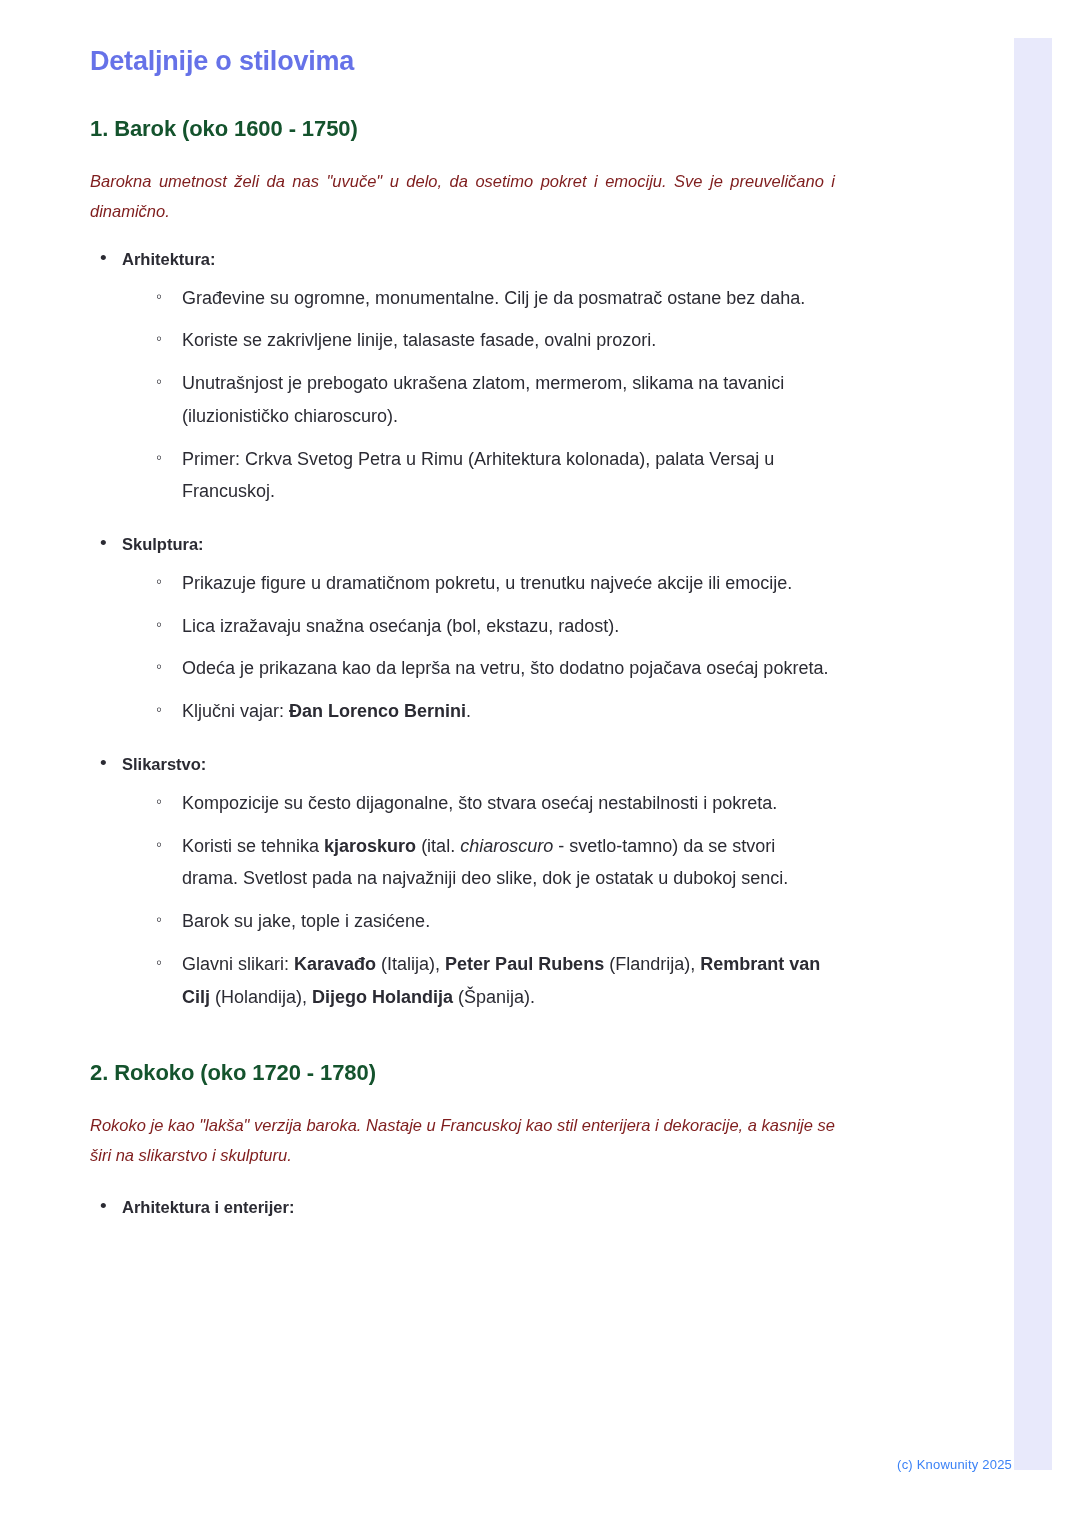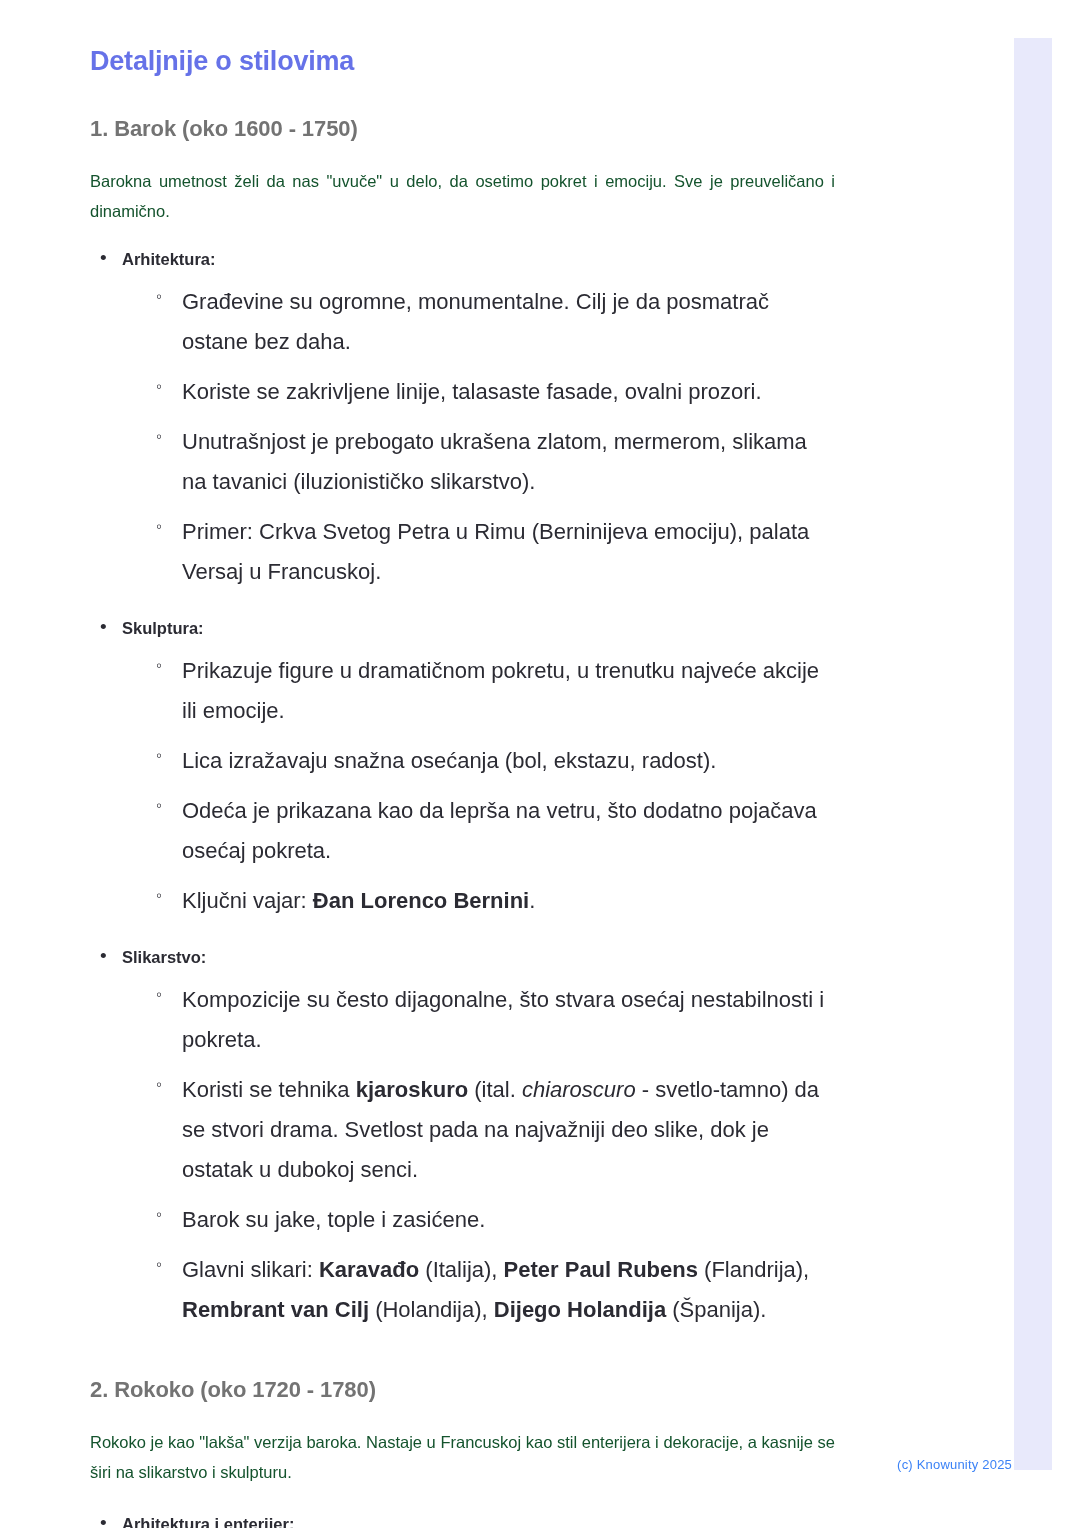--- a/index.html
+++ b/index.html
@@ -43,37 +43,38 @@
     line-height: 1.3;
     color: #6672e8;
     font-weight: bold;
     margin: 0 0 36px 0;
     letter-spacing: -0.2px;
   }
 
   h2.section-title {
     font-size: 22px;
     line-height: 1.3;
-    color: #737373;
+    color: #14532d;
     font-weight: bold;
     margin: 0 0 22px 0;
     letter-spacing: -0.1px;
   }
 
   h2.section-title.second {
     margin-top: 46px;
   }
 
   p.para {
     font-size: 16.5px;
     line-height: 1.85;
     margin: 0 0 18px 0;
-    color: #14532d;
+    color: #7f1d1d;
     text-align: justify;
     text-justify: inter-word;
+    font-style: italic;
   }
 
   ul.level1 {
     list-style: none;
     margin: 0 0 0 0;
     padding: 0;
   }
   ul.level1 > li.l1item {
     position: relative;
     padding-left: 32px;
@@ -98,21 +99,21 @@
 
   ul.level2 {
     list-style: none;
     margin: 0 0 22px 0;
     padding: 0 0 0 34px;
   }
   ul.level2 > li {
     position: relative;
     padding-left: 26px;
     margin-bottom: 10px;
-    font-size: 22px;
+    font-size: 18px;
     line-height: 1.82;
   }
   ul.level2 > li::before {
     content: "◦";
     position: absolute;
     left: 0px;
     top: 0px;
     font-size: 17px;
     color: #2b2b33;
   }
@@ -148,22 +149,22 @@
 
     <p class="para">Barokna umetnost želi da nas "uvuče" u delo, da osetimo pokret i emociju. Sve je preuveličano i dinamično.</p>
 
     <ul class="level1">
 
       <li class="l1item">
         <span class="l1label">Arhitektura:</span>
         <ul class="level2">
           <li>Građevine su ogromne, monumentalne. Cilj je da posmatrač ostane bez daha.</li>
           <li>Koriste se zakrivljene linije, talasaste fasade, ovalni prozori.</li>
-          <li>Unutrašnjost je prebogato ukrašena zlatom, mermerom, slikama na tavanici (iluzionističko slikarstvo).</li>
-          <li>Primer: Crkva Svetog Petra u Rimu (Berninijeva emociju), palata Versaj u Francuskoj.</li>
+          <li>Unutrašnjost je prebogato ukrašena zlatom, mermerom, slikama na tavanici (iluzionističko chiaroscuro).</li>
+          <li>Primer: Crkva Svetog Petra u Rimu (Arhitektura kolonada), palata Versaj u Francuskoj.</li>
         </ul>
       </li>
 
       <li class="l1item">
         <span class="l1label">Skulptura:</span>
         <ul class="level2">
           <li>Prikazuje figure u dramatičnom pokretu, u trenutku najveće akcije ili emocije.</li>
           <li>Lica izražavaju snažna osećanja (bol, ekstazu, radost).</li>
           <li>Odeća je prikazana kao da leprša na vetru, što dodatno pojačava osećaj pokreta.</li>
           <li><span>Ključni vajar: </span><span class="b">Đan Lorenco Bernini</span><span>.</span></li>

